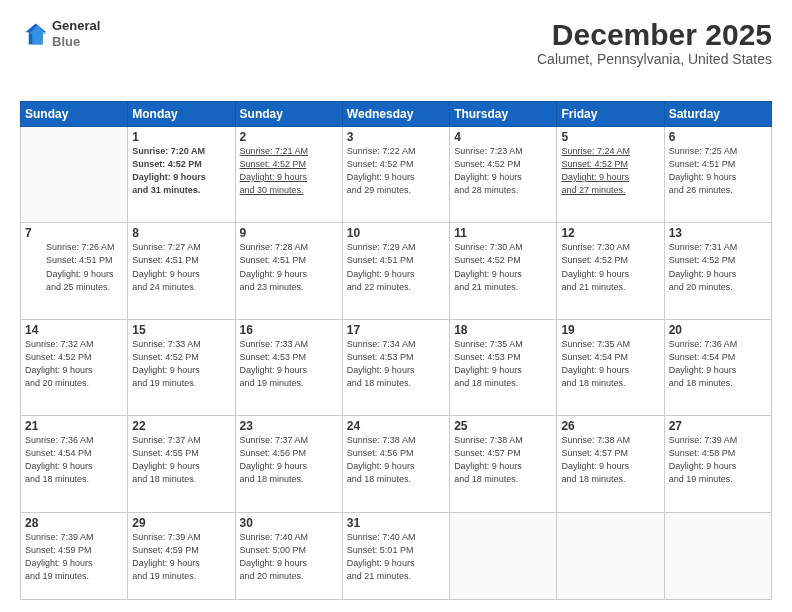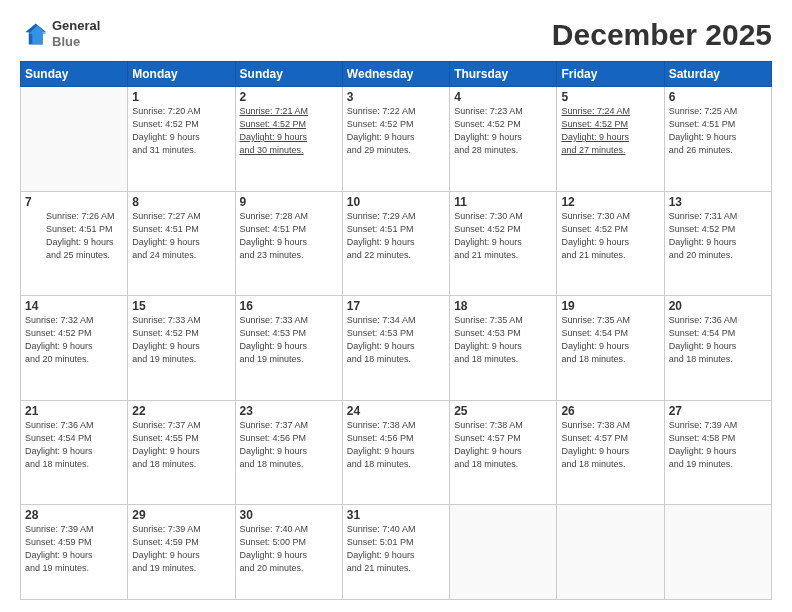--- a/index.html
+++ b/index.html
@@ -9,20 +9,21 @@
       background: #fff;
       font-family: Arial, sans-serif;
       overflow: hidden;
     }
     .page {
       width: 792px;
       height: 612px;
       padding: 18px 20px 12px 20px;
       display: flex;
       flex-direction: column;
+      gap: 24px;
     }
     .header {
       display: flex;
       justify-content: space-between;
       align-items: flex-start;
       margin-bottom: 10px;
     }
     .logo {
       display: flex;
       align-items: center;
@@ -106,41 +107,42 @@
         <polygon points="22,2 32,12 28,12 28,30 6,30 6,12 2,12 16,0" fill="none"></polygon>
         <path d="M20 6 L30 16 L26 16 L26 28 L14 28 L14 16 L10 16 Z" fill="#42a5f5" opacity="0.7"></path>
       </svg>
       <div class="logo-text">
         <div><span>General</span></div>
         <div class="blue"><span>Blue</span></div>
       </div>
     </div>
     <div class="title-block">
       <div class="month-title">December 2025</div>
+      <div class="location-title">Calumet, Pennsylvania, United States</div>
     </div>
   </div>
 
   <table class="calendar">
     <thead>
       <tr>
       <th>Sunday</th>
           <th>Monday</th>
           <th>Sunday</th>
           <th>Wednesday</th>
           <th>Thursday</th>
           <th>Friday</th>
           <th>Saturday</th>
         </tr>
     </thead>
     <tbody id="calendar-body">
     <tr>
           <td class="empty"></td>
           <td>
             <div class="day-num">1</div>
-            <div class="day-info" style="white-space: pre-line;">Sunrise: 7:20 AM
+            <div class="day-info" style="white-space: pre-line; font-weight: bold;">Sunrise: 7:20 AM
 Sunset: 4:52 PM
 Daylight: 9 hours
 and 31 minutes.</div>
           </td>
           <td>
             <div class="day-num">2</div>
             <div class="day-info" style="white-space: pre-line; text-decoration: underline;">Sunrise: 7:21 AM
 Sunset: 4:52 PM
 Daylight: 9 hours
 and 30 minutes.</div>

